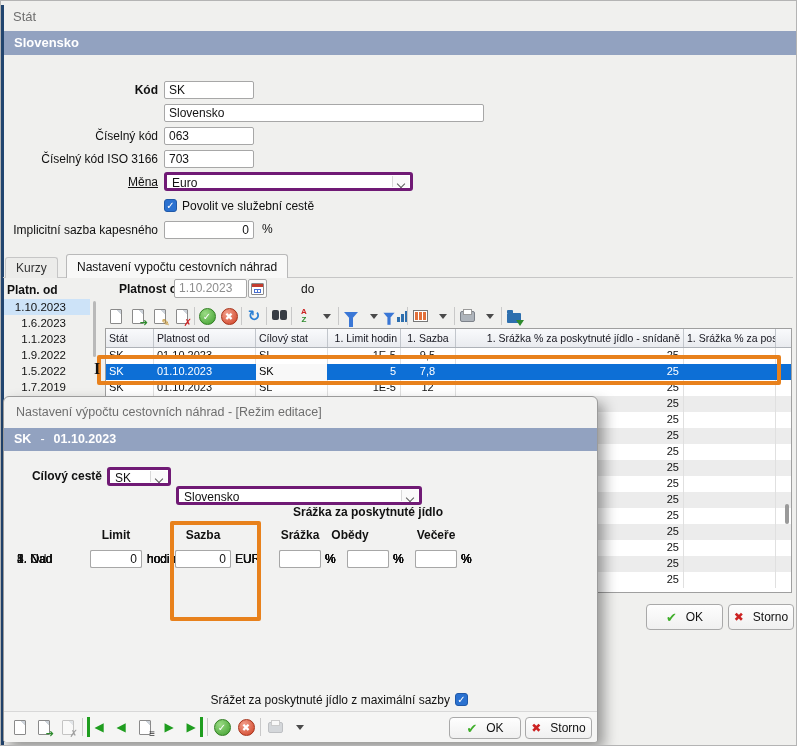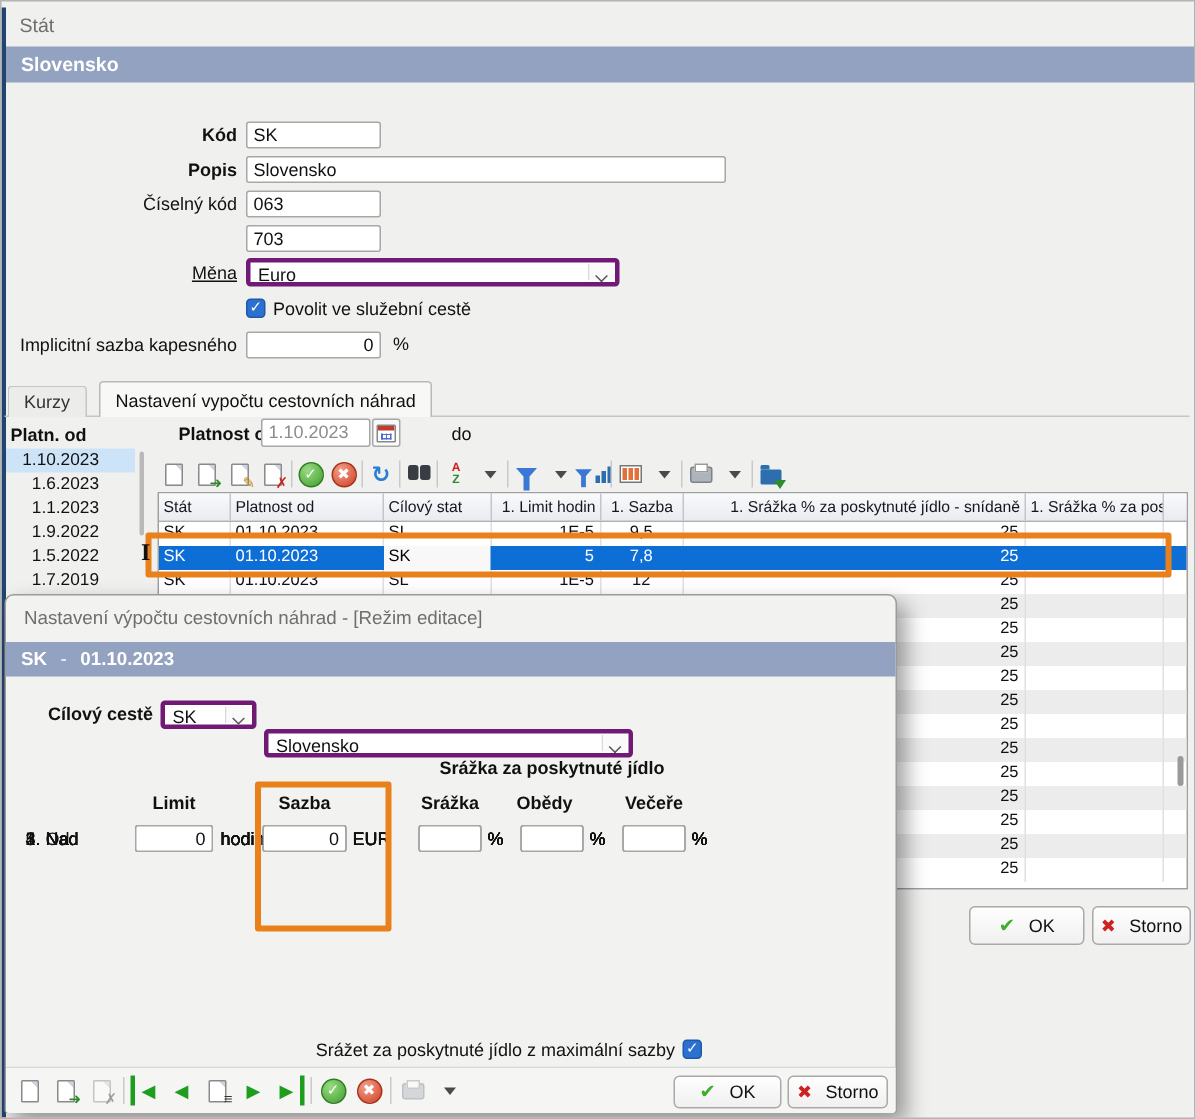--- a/index.html
+++ b/index.html
@@ -125,26 +125,26 @@
 
 <div class="screen">
   <div class="navstrip"></div>
 
   <div class="abs win-title">Stát</div>
   <div class="abs band">Slovensko</div>
 
   <div class="abs flabel b" style="top:81px;">Kód</div>
   <div class="abs ibox" style="left:163px;top:80px;width:90px;">SK</div>
 
-  <div class="abs flabel b" style="top:104px;">Popis</div>
   <div class="abs ibox" style="left:163px;top:103px;width:320px;">Slovensko</div>
 
   <div class="abs flabel" style="top:127px;">Číselný kód</div>
   <div class="abs ibox" style="left:163px;top:126px;width:90px;">063</div>
 
+  <div class="abs flabel" style="top:150px;">Číselný kód ISO 3166</div>
   <div class="abs ibox" style="left:163px;top:149px;width:90px;">703</div>
 
   <div class="abs flabel u" style="top:173px;">Měna</div>
   <div class="abs combo" style="left:163px;top:171px;width:249px;">
     <span>Euro</span>
     <span class="btn">
         <span class="chev"></span>
       </span>
   </div>
 
@@ -466,21 +466,21 @@
       <span>Slovensko</span>
       <span class="btn">
           <span class="chev"></span>
         </span>
     </div>
 
     <div class="abs m-colhead" style="left:275px;top:108px;width:178px;">Srážka za poskytnuté jídlo</div>
     <div class="abs m-colhead" style="left:86px;top:131px;width:52px;">Limit</div>
     <div class="abs m-colhead" style="left:171px;top:131px;width:56px;">Sazba</div>
     <div class="abs m-colhead" style="left:275px;top:131px;width:42px;">Srážka</div>
-    <div class="abs m-colhead" style="left:338px;top:131px;width:42px;">Obědy</div>
+    <div class="abs m-colhead" style="left:325px;top:131px;width:42px;">Obědy</div>
     <div class="abs m-colhead" style="left:411px;top:131px;width:42px;">Večeře</div>
 
     <div class="abs" style="left:0;top:153px;right:0;height:130px;">
 
         <div class="m-row">
           <span class="lab">1. Od</span>
           <span class="mb w-limit">5</span>
           <span class="unit" style="left:143px;">hodin</span>
           <span class="mb w-sazba">7,8</span>
           <span class="unit" style="left:231px;">EUR</span>

